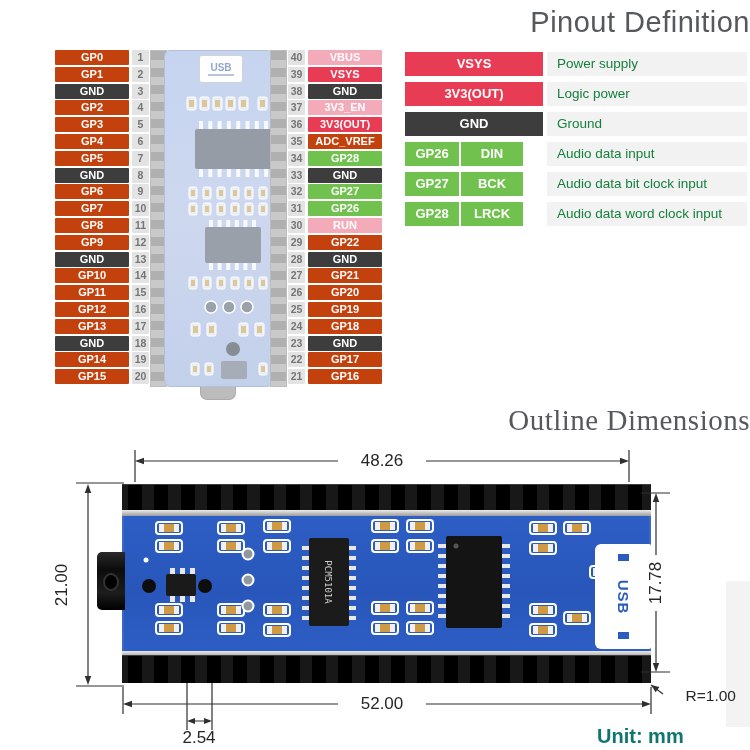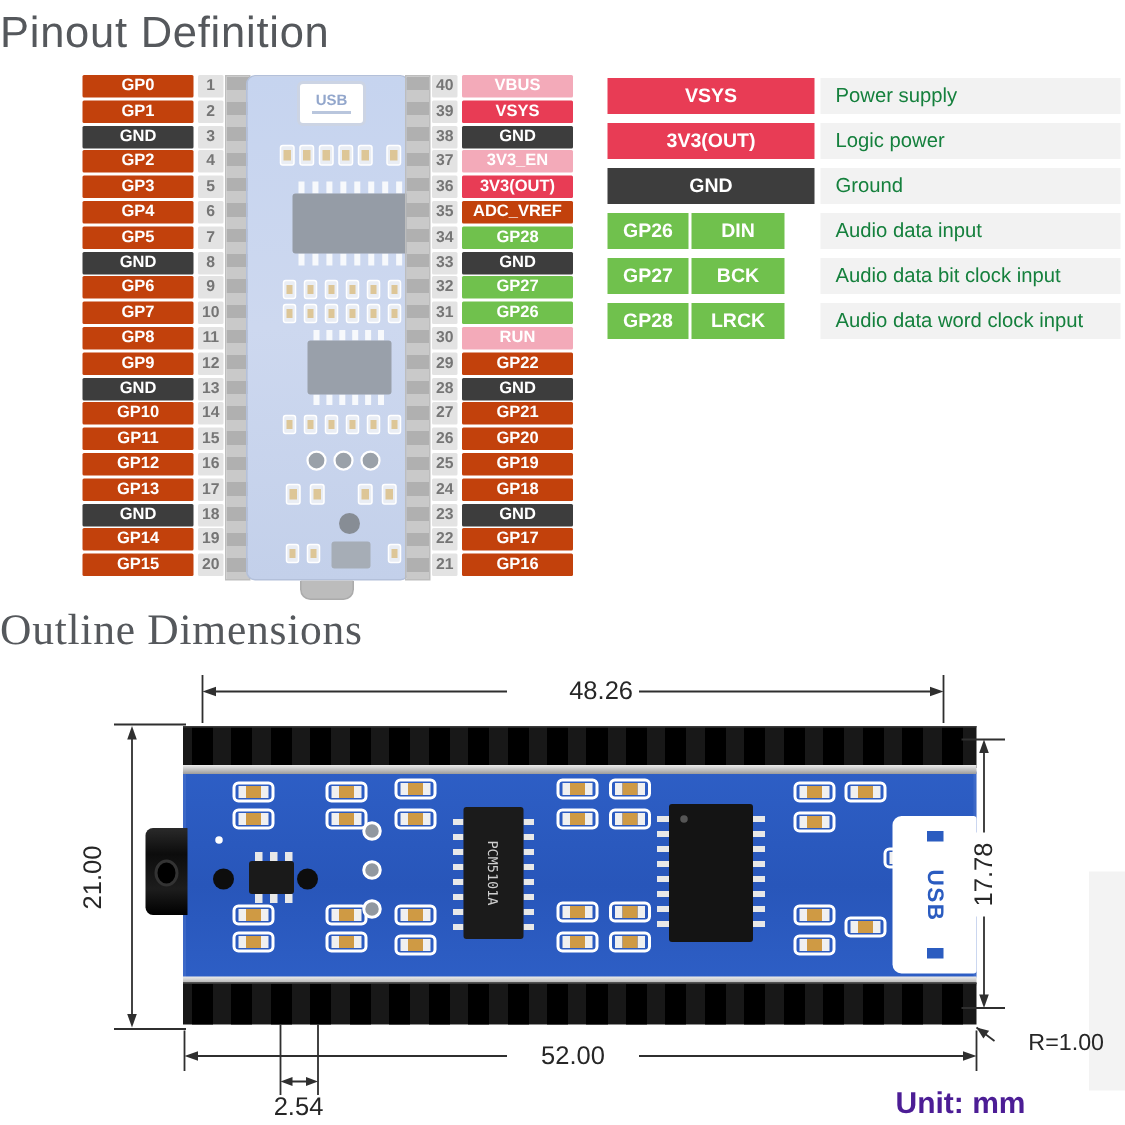--- a/index.html
+++ b/index.html
@@ -1,18 +1,18 @@
 <!DOCTYPE html>
 <html><head>
 <meta charset="utf-8">
 <style>
   html,body{margin:0;padding:0;background:#fff;}
   #page{position:relative;width:750px;height:750px;background:#fff;overflow:hidden;
         font-family:"Liberation Sans","DejaVu Sans",sans-serif;}
-  .big-title{position:absolute;left:0;width:750px;text-align:left;color:#55585c;
+  .big-title{position:absolute;left:0;width:750px;text-align:right;color:#55585c;
              font-size:29px;font-weight:400;letter-spacing:.5px;}
   
   .pin-col{position:absolute;top:50px;}
   .pin-row{display:flex;gap:3px;margin-bottom:1.8px;}
   .pin-label{display:block;width:74px;height:15px;line-height:15px;text-align:center;
              color:#fff;font-weight:bold;font-size:11px;border-radius:1px;}
   .pin-num{display:block;width:17px;height:15px;line-height:15px;text-align:center;
            background:#e3e3e3;color:#757575;font-weight:bold;font-size:10.5px;border-radius:1px;}
   .c-gpio{background:#c2410c;}
   .c-audio{background:#70c14d;}
@@ -60,21 +60,21 @@
      background:#000;border:2px solid #333;border-radius:50%;}
   #usb2{position:absolute;left:595px;top:104px;width:56px;height:105px;background:#fff;
      border-radius:6px 2px 2px 6px;}
   #usb2 .tab{position:absolute;left:23px;width:11px;height:7px;background:#2b5cc0;}
   #usb2 span{position:absolute;left:50%;top:50%;transform:translate(-50%,-50%) rotate(90deg);
      color:#2b5cc0;font-weight:bold;font-size:15px;letter-spacing:1px;}
   .dim{position:absolute;color:#262626;font-size:17px;text-align:center;background:#fff;
        line-height:20px;height:20px;}
   .dim.rot{transform:rotate(-90deg);}
   #dim-r{font-size:15.5px;background:transparent;}
-  #unit{position:absolute;left:597px;top:285px;width:110px;color:#4c1d95;font-size:20px;
+  #unit{position:absolute;left:597px;top:285px;width:110px;color:#0f766e;font-size:20px;
         font-weight:600;text-align:left;}
   #side-block{position:absolute;left:726px;top:141px;width:24px;height:146px;background:#f3f3f3;}
   svg{position:absolute;left:0;top:0;pointer-events:none;}
 </style>
 </head>
 <body>
 
 <div id="page">
 
   <div class="big-title" style="top:6px;">Pinout Definition</div>
@@ -597,21 +597,21 @@
         <polygon points="656,53 652.8,62 659.2,62"></polygon>
           <polygon points="656,232 652.8,223 659.2,223"></polygon>
         <polygon points="123,264 132,260.8 132,267.2"></polygon>
           <polygon points="651,264 642,260.8 642,267.2"></polygon>
         <polygon points="187,281 195,278 195,284"></polygon>
           <polygon points="212,281 204,278 204,284"></polygon>
         <polygon points="651,245 655.6,252.3 659.4,247.1"></polygon>
       </g>
     </svg>
 
-    <div class="dim" style="left:342px;top:11px;width:80px;text-align:right;">48.26</div>
+    <div class="dim" style="left:342px;top:11px;width:80px;">48.26</div>
     <div class="dim rot" style="left:34px;top:135px;width:56px;background:transparent;">21.00</div>
     <div class="dim rot" style="left:628px;top:133px;width:56px;">17.78</div>
     <div class="dim" style="left:342px;top:254px;width:80px;">52.00</div>
     <div class="dim" style="left:169px;top:288px;width:60px;background:transparent;">2.54</div>
     <div class="dim" id="dim-r" style="left:666px;top:246px;width:70px;text-align:right;">R=1.00</div>
     <div id="unit">Unit: mm</div>
   </div>
 </div>
 
 </body></html>

